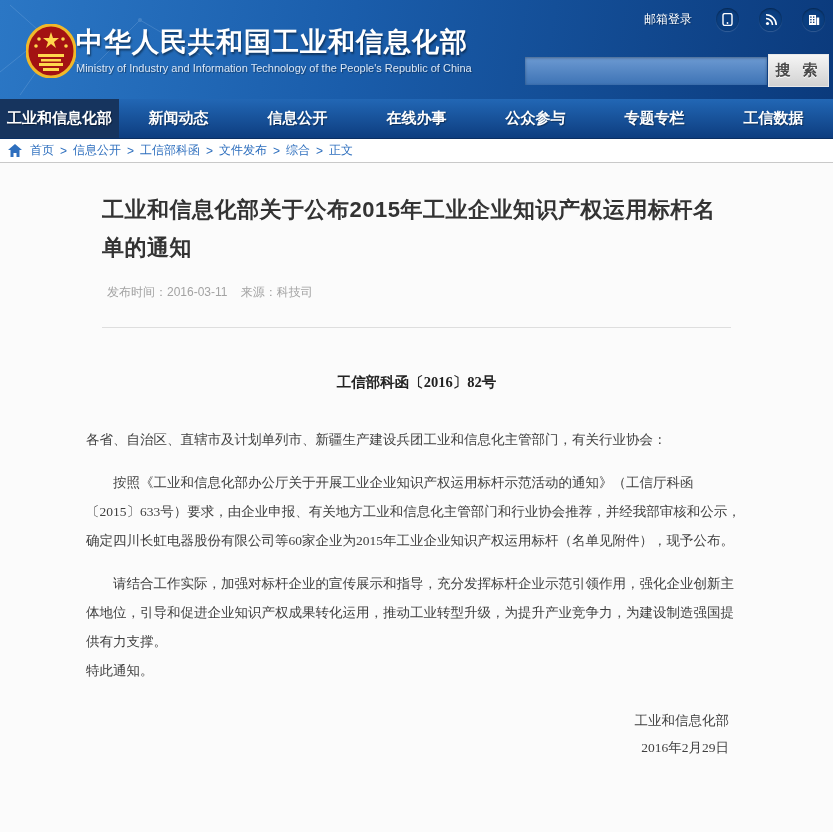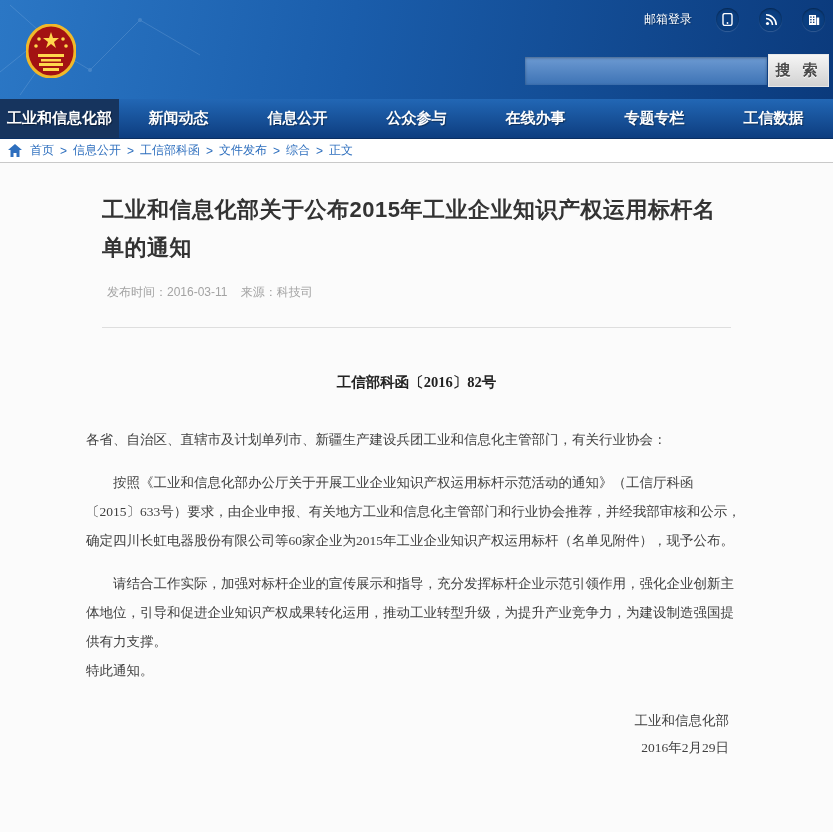--- a/index.html
+++ b/index.html
@@ -140,20 +140,24 @@
       <circle cx="37" cy="15" r="1.8" fill="#ffd84d"></circle>
       <circle cx="10" cy="22" r="1.8" fill="#ffd84d"></circle>
       <circle cx="40" cy="22" r="1.8" fill="#ffd84d"></circle>
       <rect x="12" y="30" width="26" height="3" fill="#ffd84d"></rect>
       <rect x="15" y="35" width="20" height="2.5" fill="#ffd84d"></rect>
       <rect x="13" y="39" width="24" height="3" fill="#ffd84d"></rect>
       <rect x="17" y="44" width="16" height="3" fill="#ffd84d"></rect>
     </svg>
   </div>
 
+  <div class="title-block">
+    <div class="site-title">中华人民共和国工业和信息化部</div>
+    <div class="site-subtitle">Ministry of Industry and Information Technology of the People's Republic of China</div>
+  </div>
 
   <div class="top-links">
     <a class="mail-login">邮箱登录</a>
     <span class="circle-icon">
       <svg width="11" height="13" viewBox="0 0 11 13">
           <rect x="1" y="0.5" width="9" height="12" rx="2" fill="none" stroke="#fff" stroke-width="1.4"></rect>
           <circle cx="5.5" cy="10" r="0.9" fill="#fff"></circle>
         </svg>
     </span>
     <span class="circle-icon">
@@ -182,22 +186,22 @@
   <div class="search-row">
     <input class="search-input" type="text" value="" style="">
     <button class="search-button">搜 索</button>
   </div>
 </header>
 
 <nav class="main-nav">
   <a class="nav-item active">工业和信息化部</a>
   <a class="nav-item">新闻动态</a>
   <a class="nav-item">信息公开</a>
+  <a class="nav-item">在线办事</a>
   <a class="nav-item">公众参与</a>
-  <a class="nav-item">在线办事</a>
   <a class="nav-item">专题专栏</a>
   <a class="nav-item">工信数据</a>
 </nav>
 
 <div class="breadcrumb">
   <span class="home-icon">
     <svg width="14" height="13" viewBox="0 0 14 13">
         <path d="M7,0 L14,6 L11.5,6 L11.5,13 L8.5,13 L8.5,9 L5.5,9 L5.5,13 L2.5,13 L2.5,6 L0,6 Z" fill="#2e6fbe"></path>
       </svg>
   </span>

